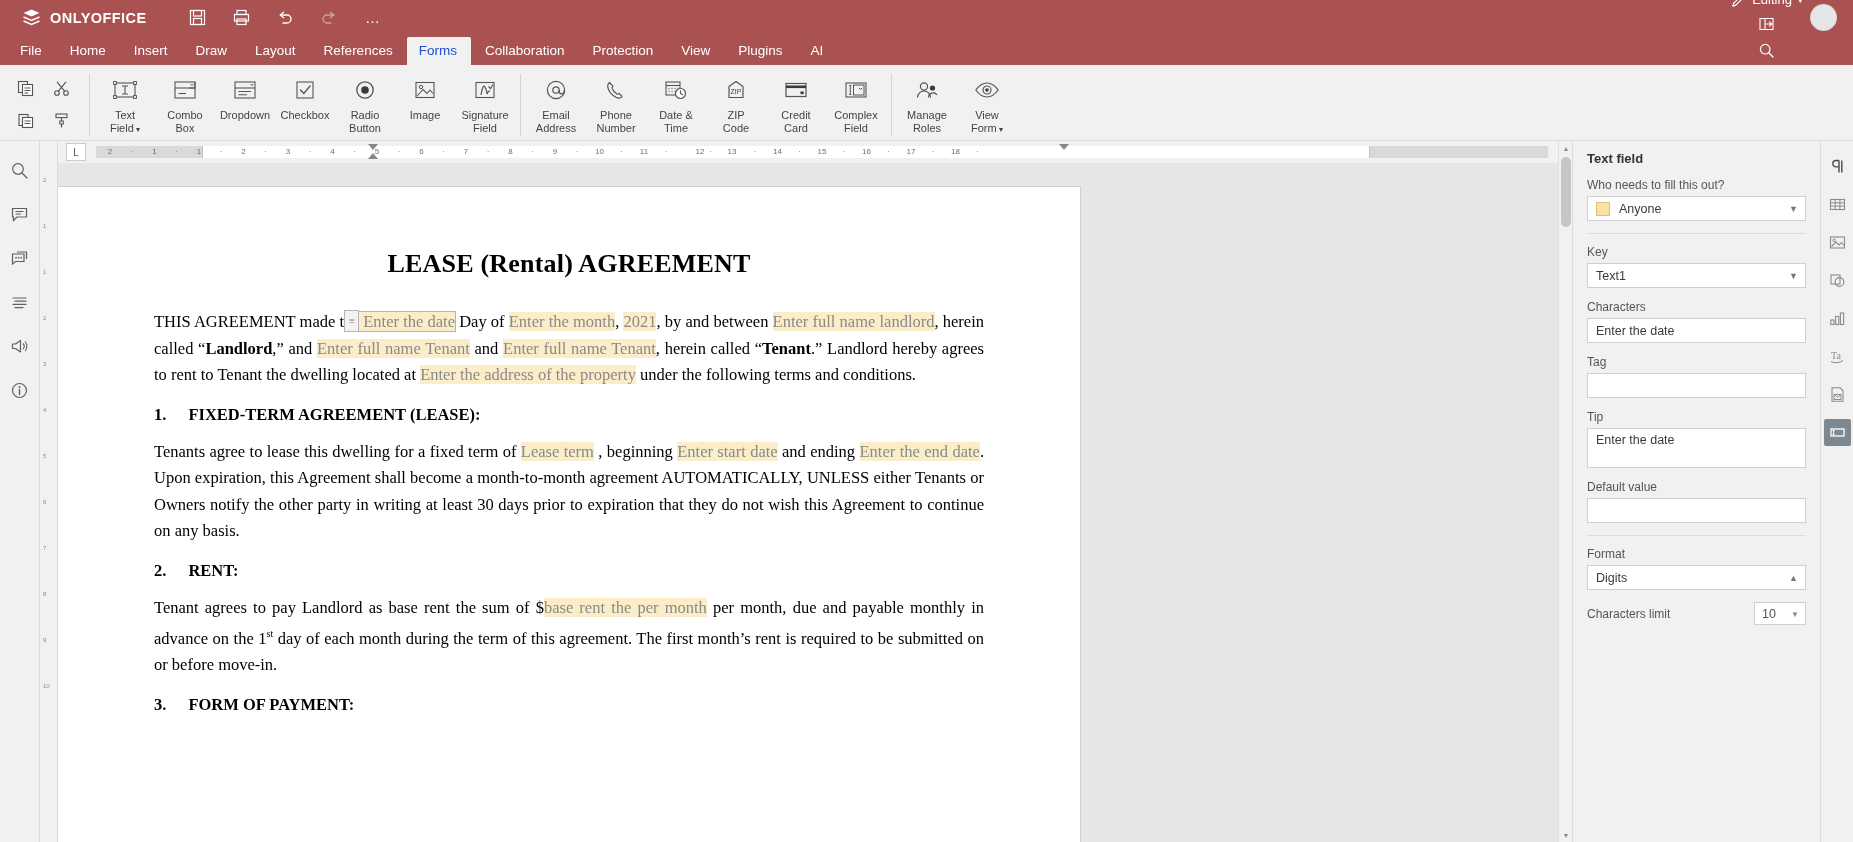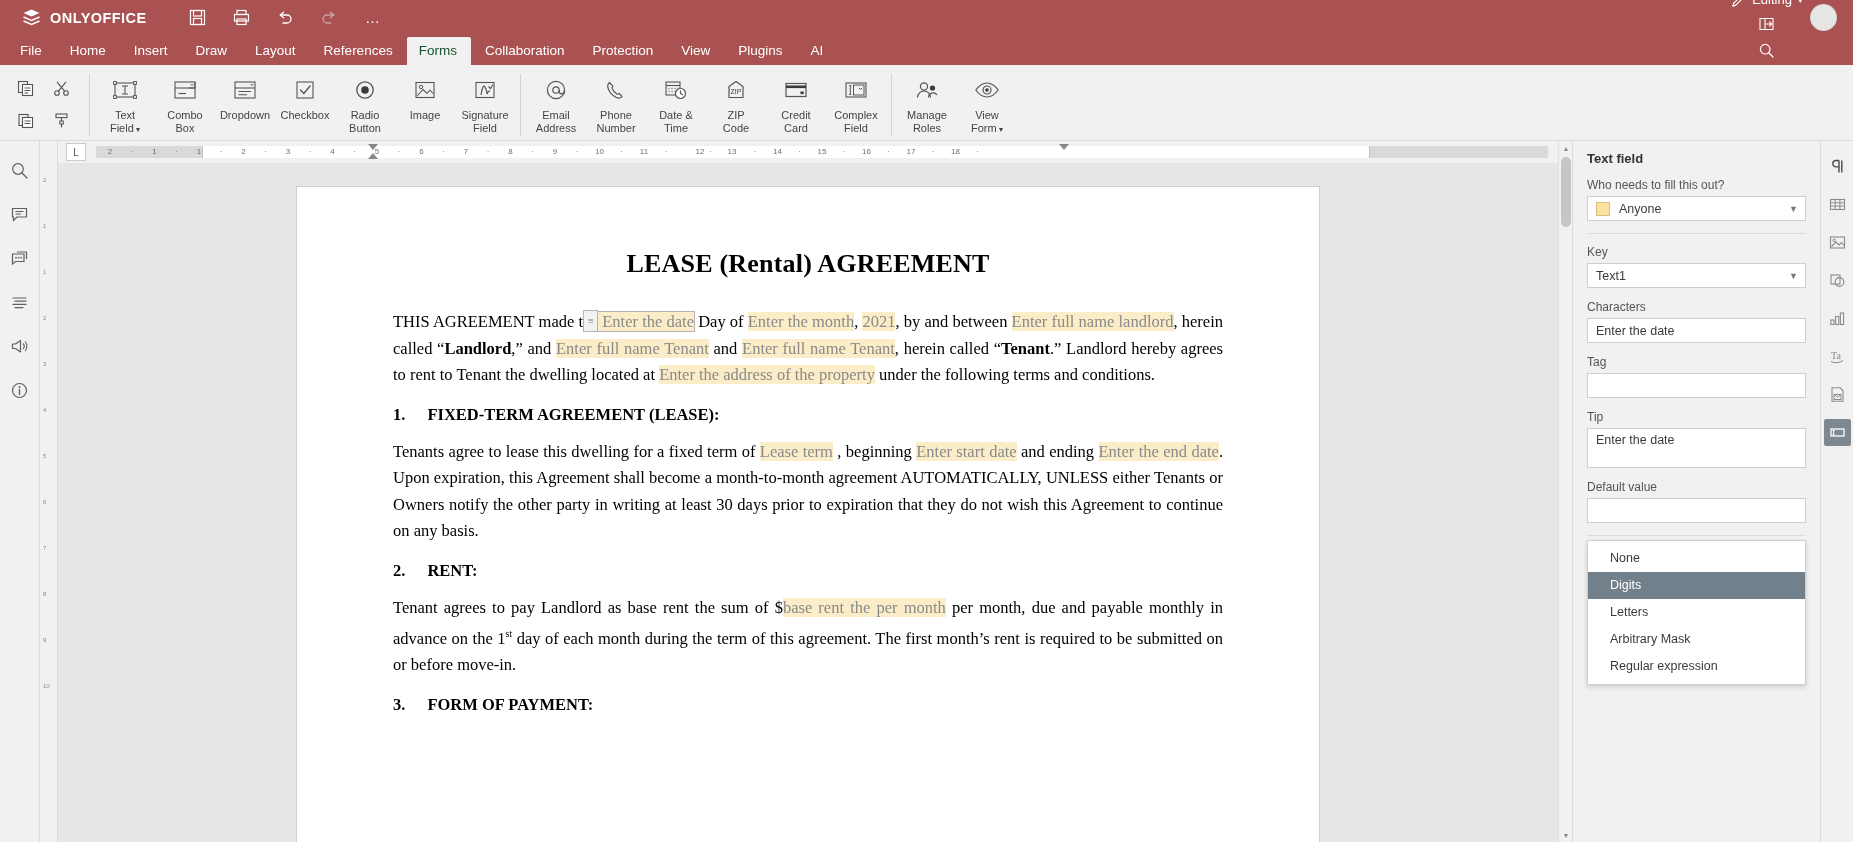--- a/index.html
+++ b/index.html
@@ -36,21 +36,21 @@
 
   
   .menubar {
     height: 30px; background: #aa5252; display: flex; align-items: flex-end;
     position: relative; padding-left: 6px;
   }
   .menu-item {
     padding: 0 14px; height: 28px; line-height: 28px; color: #fff; font-size: 13.5px;
     cursor: pointer; border-radius: 2px 2px 0 0; white-space: nowrap;
   }
-  .menu-item.active { background: #f1f1f1; color: #14532d; padding-left: 12px; }
+  .menu-item.active { background: #f1f1f1; color: #1d4ed8; padding-left: 12px; }
   .menubar-right {
     margin-left: auto; display: flex; align-items: center; gap: 0px;
     padding-right: 22px; padding-bottom: 2px; flex-direction: column;
   }
   .share-btn {
     background: #ffd400; color: #1f1f1f; font-weight: bold; font-size: 12.5px;
     padding: 5px 13px; border-radius: 2px; cursor: pointer; margin-right: 12px;
   }
   .editing-mode {
     display: flex; align-items: center; gap: 6px; color: #fff; font-size: 13px;
@@ -130,21 +130,21 @@
   .hr-dot { position: absolute; transform: translateX(-50%); color: #8d8d8d; }
   .indent-marker {
     position: absolute; width: 0; height: 0; border-left: 5px solid transparent;
     border-right: 5px solid transparent;
   }
   .im-down { border-top: 6px solid #888; top: 0px; }
   .im-up { border-bottom: 6px solid #888; top: 9px; }
 
   .doc-scroll {
     flex: 1; background: #e6e6e6; overflow: hidden; position: relative;
-    display: flex; justify-content: center;
+    display: flex; justify-content: flex-start;
   }
   .page {
     width: 1022px; background: #fff; margin-top: 24px;
     padding: 62px 96px 0 96px;
     font-family: "Liberation Serif", serif; color: #000;
     box-shadow: 0 0 0 1px #d0d0d0;
   }
   .page h1 {
     font-size: 26px; font-weight: bold; text-align: center; margin-bottom: 30px;
     letter-spacing: .2px;
@@ -759,27 +759,20 @@
     </div>
 
     <div class="rp-row-inline">
       <span>Characters limit</span>
       <div class="spin">
         <span>10</span>
         <span class="chev" style="position:absolute;right:6px;top:50%;transform:translateY(-50%);font-size:8px;color:#888;">▼</span>
       </div>
     </div>
 
-    <div class="dropdown-list" id="format-dropdown" style="top:399px;">
-        <div class="dd-item">None</div>
-        <div class="dd-item sel">Digits</div>
-        <div class="dd-item">Letters</div>
-        <div class="dd-item">Arbitrary Mask</div>
-        <div class="dd-item">Regular expression</div>
-      </div>
   </div>
 
   <div class="right-rail">
     <div class="rr-btn">
       <svg width="17" height="17" viewBox="0 0 17 17">
         <path d="M10 2.5 V14.5 M12.8 2.5 V14.5 M10 2.5 H7 a3.2 3.2 0 0 0 0 6.4 H10" fill="none" stroke="#4a4a4a" stroke-width="1.4"></path>
       </svg>
     </div>
     <div class="rr-btn">
       <svg width="17" height="17" viewBox="0 0 17 17">

